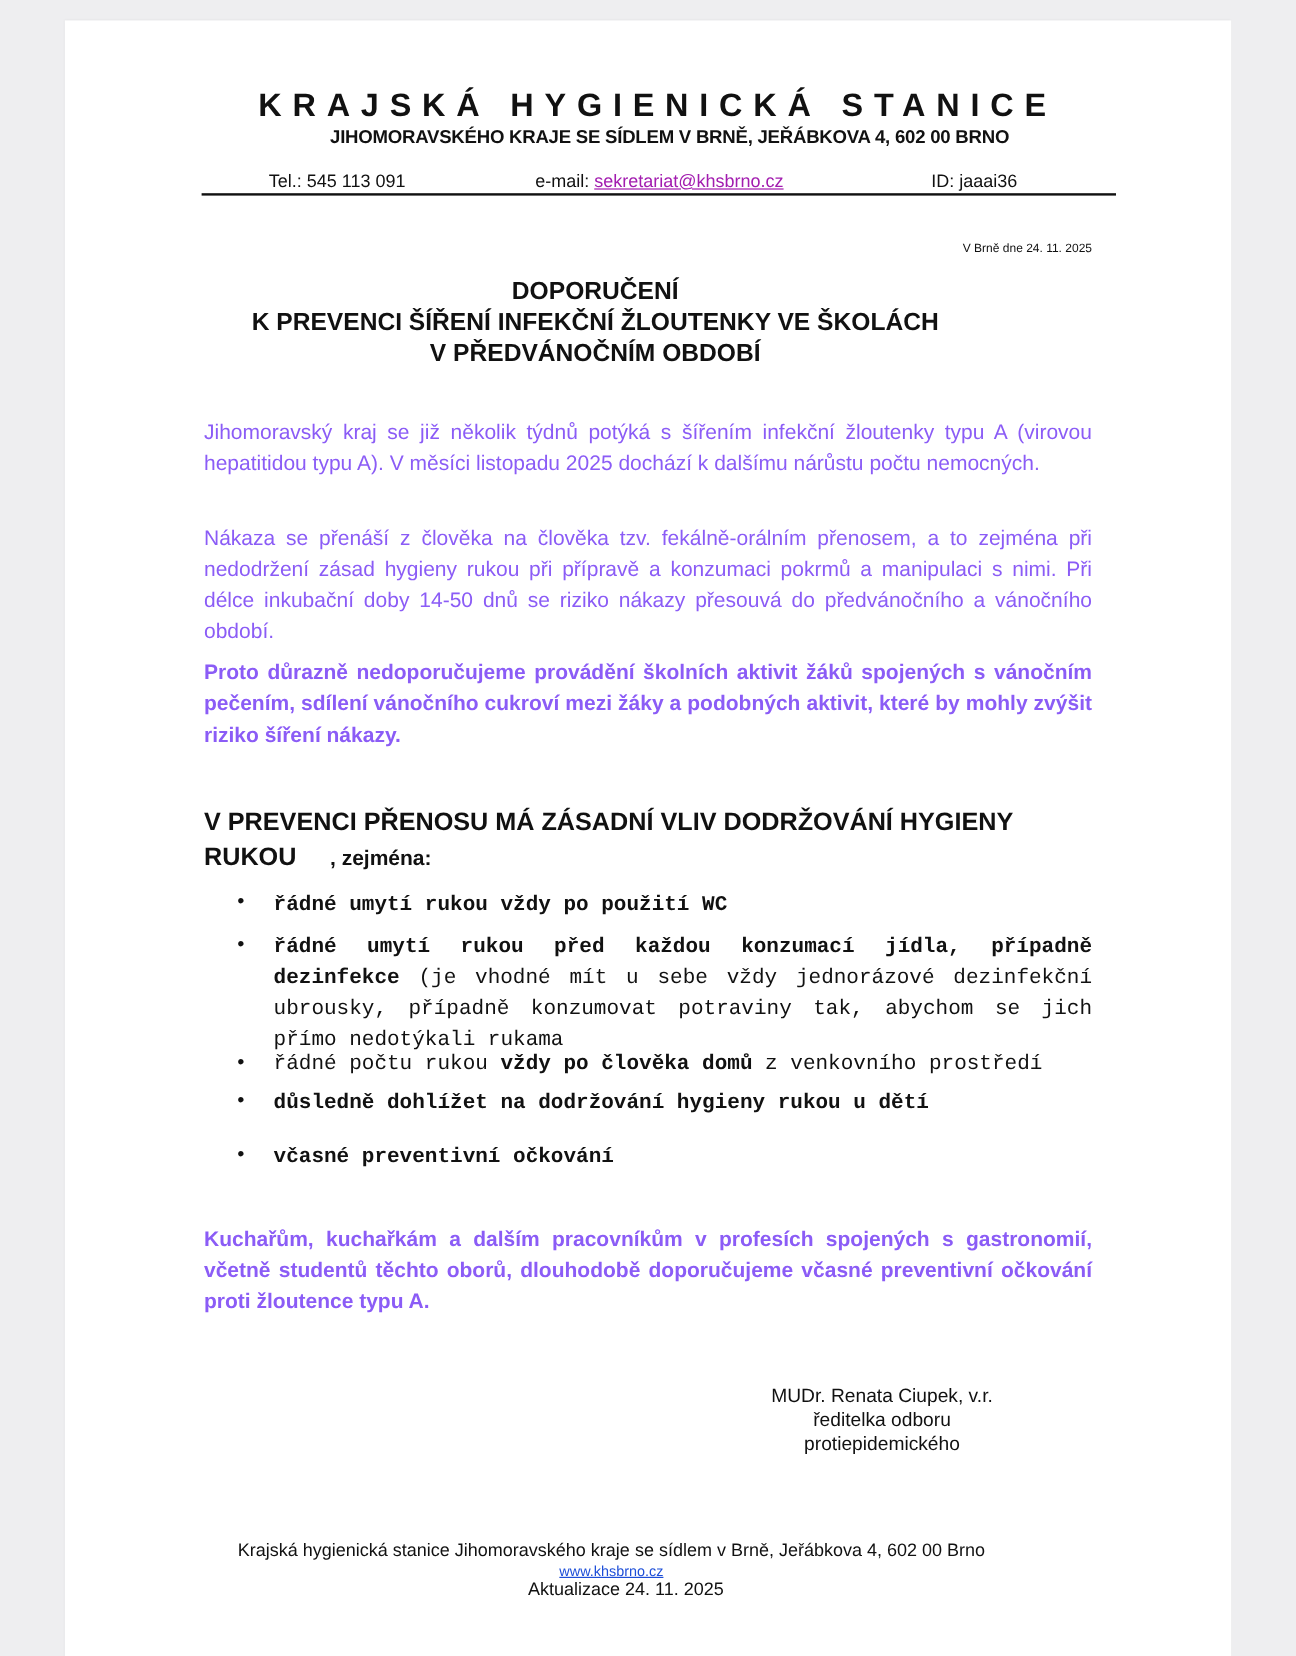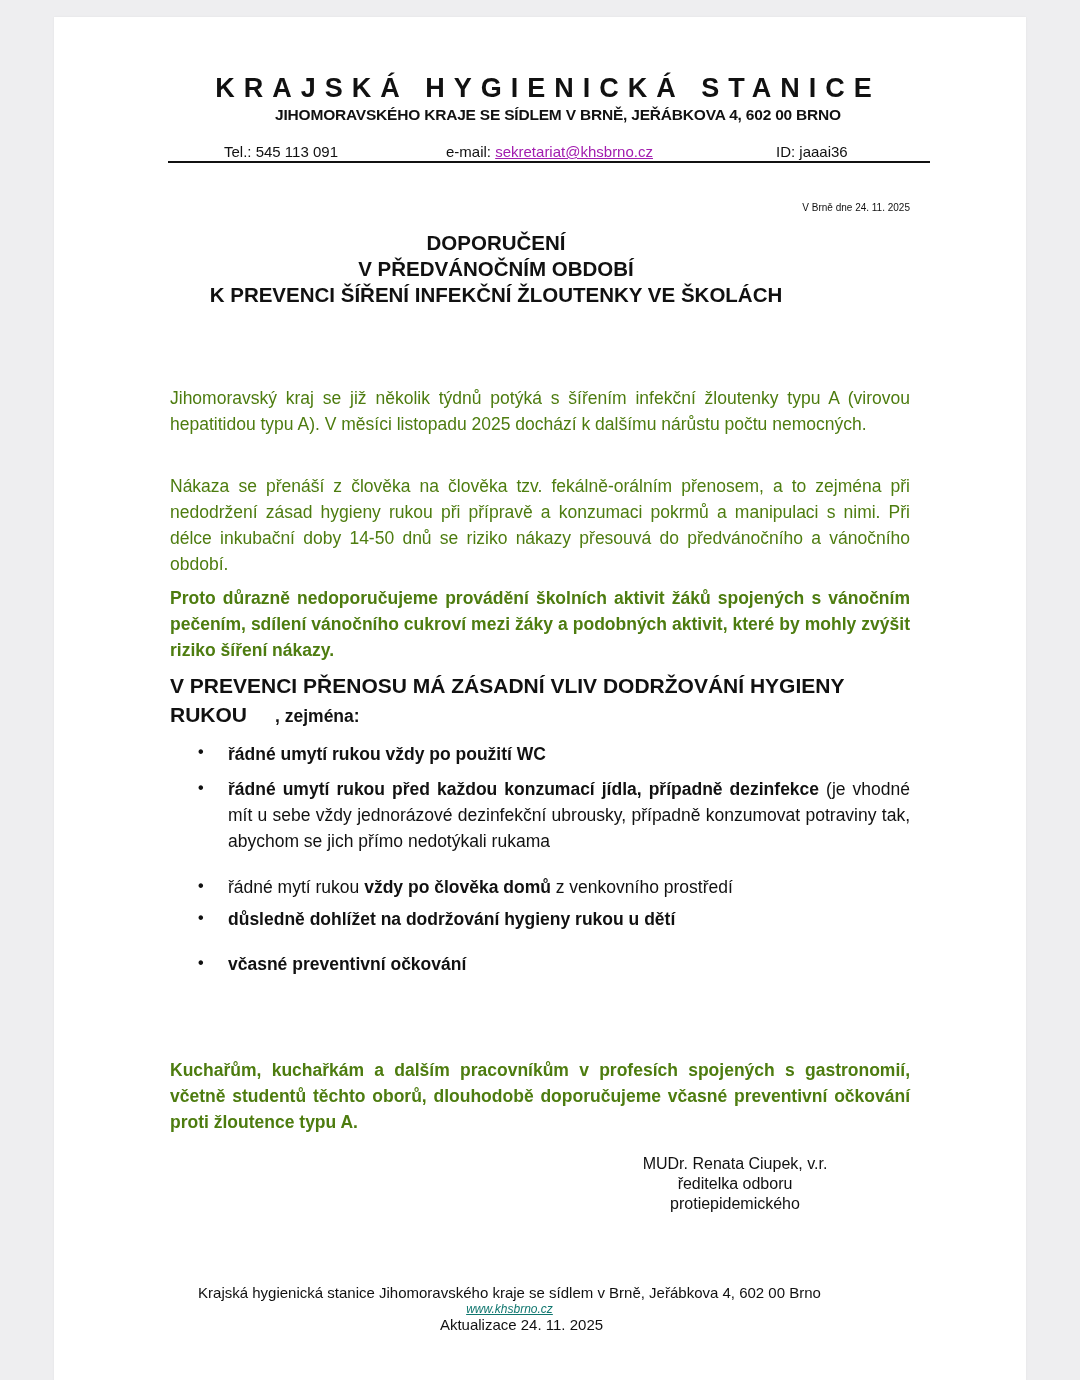--- a/index.html
+++ b/index.html
@@ -74,22 +74,21 @@
       font-weight: bold;
       font-size: 20.5px;
       line-height: 26px;
     }
 
     .para {
       left: 170px; width: 740px;
       font-size: 17.5px;
       line-height: 26px;
       text-align: justify;
-      color: #4d7c0f;
-      margin-top: 38px;
+      color: #8b5cf6;
     }
     .para.bold { font-weight: bold; }
 
     .section-head {
       left: 170px; width: 745px; top: 671px;
       font-size: 21px;
       line-height: 29px;
       font-weight: bold;
     }
     .section-head .small {
@@ -100,40 +99,40 @@
     .bullet {
       left: 198px;
       font-size: 16px;
       font-weight: bold;
     }
     .item {
       left: 228px; width: 682px;
       font-size: 17.5px;
       line-height: 26px;
       text-align: justify;
+      font-family: Liberation Mono, monospace;
     }
     .item b { font-weight: bold; }
     .item.bold { font-weight: bold; }
 
     .signature {
       left: 600px; width: 270px; top: 1154px;
       text-align: center;
       font-size: 16px;
       line-height: 20px;
     }
 
     .footer {
       left: 0; width: 1019px;
       text-align: center;
       color: #111;
     }
     .footer a {
-      color: #0f766e;
+      color: #1d4ed8;
       text-decoration: underline;
-      font-style: italic;
     }
   </style>
 </head>
 <body>
 
 <div class="page"></div>
 
 <div class="abs org-title">KRAJSKÁ HYGIENICKÁ STANICE</div>
 <div class="abs org-sub">JIHOMORAVSKÉHO KRAJE SE SÍDLEM V BRNĚ, JEŘÁBKOVA 4, 602 00 BRNO</div>
 
@@ -141,22 +140,22 @@
 <div class="abs contact" style="left:446px;">
   <span>e-mail: </span><a>sekretariat@khsbrno.cz</a>
 </div>
 <div class="abs contact" style="left:776px;">ID: jaaai36</div>
 <div class="abs header-rule"></div>
 
 <div class="abs date">V Brně dne 24. 11. 2025</div>
 
 <div class="abs doc-title">
   <div>DOPORUČENÍ</div>
+  <div>K PREVENCI ŠÍŘENÍ INFEKČNÍ ŽLOUTENKY VE ŠKOLÁCH</div>
   <div>V PŘEDVÁNOČNÍM OBDOBÍ</div>
-  <div>K PREVENCI ŠÍŘENÍ INFEKČNÍ ŽLOUTENKY VE ŠKOLÁCH</div>
 </div>
 
 <div class="abs para" style="top:347px;">Jihomoravský kraj se již několik týdnů potýká s šířením infekční žloutenky typu A (virovou hepatitidou typu A).  V měsíci listopadu 2025 dochází k dalšímu nárůstu počtu nemocných.</div>
 <div class="abs para" style="top:435px;">Nákaza se přenáší z člověka na člověka tzv. fekálně-orálním přenosem, a to zejména při nedodržení zásad hygieny rukou při přípravě a konzumaci pokrmů a manipulaci s nimi. Při délce inkubační doby 14-50 dnů se riziko nákazy přesouvá do předvánočního a vánočního období.</div>
 <div class="abs para bold" style="top:547px;">Proto důrazně nedoporučujeme provádění školních aktivit žáků spojených s vánočním pečením, sdílení vánočního cukroví mezi žáky a podobných aktivit, které by mohly zvýšit riziko šíření nákazy.</div>
 
 <div class="abs section-head">
   <span>V PREVENCI PŘENOSU MÁ ZÁSADNÍ VLIV DODRŽOVÁNÍ HYGIENY RUKOU</span><span class="small">, zejména:</span>
 </div>
 
@@ -165,21 +164,21 @@
   <span>řádné umytí rukou vždy po použití WC</span>
 </div>
 
 <div class="abs bullet" style="top:779px;">•</div>
 <div class="abs item" style="top:776px;">
   <b>řádné umytí rukou před každou konzumací jídla, případně dezinfekce</b><span> (je vhodné mít u sebe vždy jednorázové dezinfekční ubrousky, případně konzumovat potraviny tak, abychom se jich přímo nedotýkali rukama</span>
 </div>
 
 <div class="abs bullet" style="top:877px;">•</div>
 <div class="abs item" style="top:874px;">
-  <span>řádné mytí rukou </span><b>vždy po člověka domů</b><span> z venkovního prostředí</span>
+  <span>řádné počtu rukou </span><b>vždy po člověka domů</b><span> z venkovního prostředí</span>
 </div>
 
 <div class="abs bullet" style="top:909px;">•</div>
 <div class="abs item bold" style="top:906px;">
   <span>důsledně dohlížet na dodržování hygieny rukou u dětí</span>
 </div>
 
 <div class="abs bullet" style="top:954px;">•</div>
 <div class="abs item bold" style="top:951px;">
   <span>včasné preventivní očkování</span>

